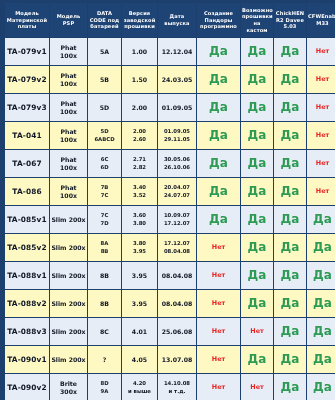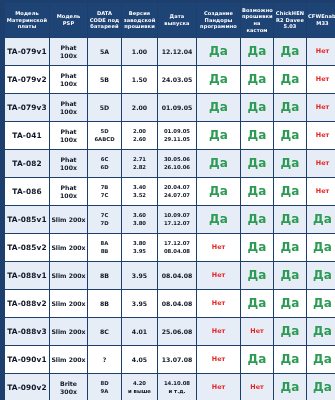--- a/index.html
+++ b/index.html
@@ -50,21 +50,21 @@
     padding: 1px 1px;
   }
   tbody td {
     font-size: 6.3px;
     font-weight: bold;
     color: #111827;
     line-height: 7.6px;
     height: 27px;
   }
   tbody tr.row-light td { background: #e7edf6; }
-  tbody tr.row-dark  td { background: #ffffff; }
+  tbody tr.row-dark  td { background: #fef9c3; }
 
   td.c-model { font-size: 7.4px; letter-spacing: 0.1px; }
   td.c-psp   { font-size: 6.2px; }
   td.c-code, td.c-ver, td.c-date { font-size: 6.2px; }
   td.yes { color: #2e9b55; font-size: 12px; }
   td.no  { color: #e62121; font-size: 6.4px; }
   .sub { display: block; font-size: 5.3px; font-weight: bold; }
 
   
   col.w-model { width: 45px; }
@@ -166,21 +166,21 @@
           <td class="c-date">
             <span class="sub">01.09.05</span>
             <span class="sub">29.11.05</span>
           </td>
           <td class="yes">Да</td>
           <td class="yes">Да</td>
           <td class="yes">Да</td>
           <td class="no">Нет</td>
         </tr>
         <tr class="row-light">
-          <td class="c-model">TA-082</td>
+          <td class="c-model">TA-067</td>
           <td class="c-psp">Phat 100x</td>
           <td class="c-code">
             <span class="sub">6C</span>
             <span class="sub">6D</span>
           </td>
           <td class="c-ver">
             <span class="sub">2.71</span>
             <span class="sub">2.82</span>
           </td>
           <td class="c-date">

